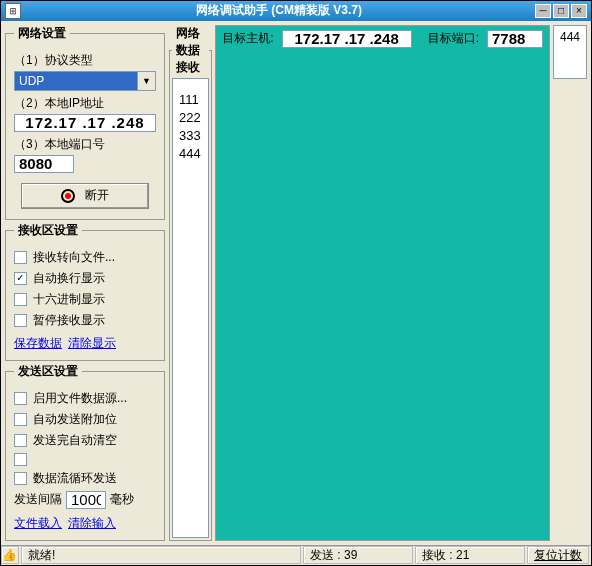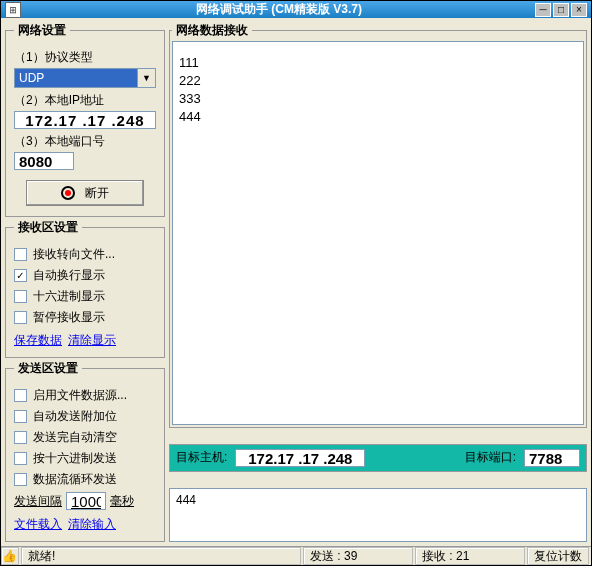--- a/index.html
+++ b/index.html
@@ -4,49 +4,49 @@
 <style>
 * { box-sizing: border-box; margin: 0; padding: 0; }
 body { font-family: "SimSun", "宋体", sans-serif; font-size: 12px; background: #fff; }
 .window { width: 592px; height: 566px; border: 1px solid #000; display: flex; flex-direction: column; background: #ece9d8; }
 .titlebar { height: 22px; background: linear-gradient(#4aa7e8, #1b7fc5); display: flex; align-items: center; padding: 0 4px; color: #fff; }
 .titlebar .sysicon { width: 16px; height: 16px; background: #fff; border: 1px solid #666; margin-right: 4px; font-size: 9px; display:flex; align-items:center; justify-content:center; color:#333;}
 .titlebar .title { flex: 1; text-align: center; font-weight: bold; }
 .titlebar .wbtn { width: 16px; height: 14px; border: 1px solid #fff; background: #c0c0c0; color: #000; font-size: 10px; display: flex; align-items: center; justify-content: center; margin-left: 2px; cursor: default; }
 .content { flex: 1; display: flex; padding: 4px; gap: 4px; }
 .leftcol { width: 160px; display: flex; flex-direction: column; gap: 2px; }
-.rightcol { flex: 1; display: flex; flex-direction: column; gap: 16px; }
+.rightcol { flex: 1; display: flex; flex-direction: row; gap: 3px; }
 fieldset { border: 1px solid #999; padding: 6px 8px 8px 8px; }
 legend { padding: 0 4px; font-weight: bold; }
 .lbl { margin: 4px 0 2px 0; display: block; }
 .select { width: 100%; height: 20px; background: #316ac5; color: #fff; border: 1px solid #7f9db9; display: flex; align-items: center; padding: 0 4px; position: relative; }
 .select .arrow { position: absolute; right: 0; top: 0; width: 18px; height: 100%; background: #ece9d8; border-left: 1px solid #7f9db9; display:flex; align-items:center; justify-content:center; color:#000; font-size:9px;}
 input[type=text] { border: 1px solid #7f9db9; height: 18px; padding: 0 4px; font-family: inherit; font-size: 15px; background: #fff; }
 .ipinput { width: 100%; font-weight: bold; text-align: center; letter-spacing: 1px; }
 .portinput { width: 60px; font-weight: bold; }
-.disconnect-btn { width: 118px; height: 26px; margin: 10px auto 2px auto; display: flex; align-items: center; justify-content: center; gap: 10px; border: 1px solid #888; background: #ece9d8; box-shadow: inset -1px -1px #999, inset 1px 1px #fff; }
+.disconnect-btn { width: 128px; height: 26px; margin: 10px auto 2px auto; display: flex; align-items: center; justify-content: center; gap: 10px; border: 1px solid #888; background: #ece9d8; box-shadow: inset -1px -1px #999, inset 1px 1px #fff; }
 .redcircle { width: 14px; height: 14px; border: 2px solid #000; border-radius: 50%; display:flex; align-items:center; justify-content:center; }
 .redcircle::after { content:''; width:6px; height:6px; background:#f00; border-radius:50%; }
 .checkrow { display: flex; align-items: center; gap: 6px; margin: 4px 0; white-space: nowrap; }
 .checkbox { width: 13px; height: 13px; border: 1px solid #7f9db9; background: #fff; display:flex; align-items:center; justify-content:center; font-size:10px; line-height:1;}
 .linkrow { display: flex; gap: 6px; margin-top: 6px; }
 .link { color: #0000ee; text-decoration: underline; cursor: default; }
-.intervalrow { display:flex; align-items:center; gap:4px; margin-top:4px;text-decoration:underline; }
+.intervalrow { display:flex; align-items:center; gap:4px; margin-top:4px; }
 .receivearea { flex: 1; border: 1px solid #7f9db9; background: #fff; padding: 12px 6px; line-height: 18px; font-size: 13px; overflow: hidden; }
 .targetrow { display: flex; align-items: flex-start; gap: 8px; border: 1px solid #999; padding: 4px 6px; background:#14b8a6; }
 .targetrow .ipinput2 { width: 130px; font-weight: bold; text-align:center; }
 .targetrow .portinput2 { width: 56px; font-weight: bold; }
 .sendrow { display: flex; gap: 4px; height: 54px; }
 .sendtext { flex: 1; border: 1px solid #7f9db9; background: #fff; padding: 4px 6px; }
 .sendbtn { width: 70px; border: 1px solid #888; background: #ece9d8; display:flex; align-items:center; justify-content:center; box-shadow: inset -1px -1px #999, inset 1px 1px #fff; }
 .statusbar { height: 22px; border-top: 1px solid #999; display: flex; align-items: center; background:#ece9d8; }
 .statusbar .cell { border: 1px solid #bbb; height: 18px; display:flex; align-items:center; padding: 0 6px; margin-right: 2px; box-shadow: inset 1px 1px #fff; }
 .statusbar .thumb { width: 18px; justify-content:center; }
 .statusbar .ready { flex: 1; }
-.resetbtn { width: 62px; justify-content:center; cursor:default; }
+.resetbtn { width: 62px; justify-content:center; cursor:default;text-decoration:underline; }
 .fieldset-recv { display:flex; flex-direction:column; flex:1; padding:2px 2px 2px 2px; }
 .fieldset-recv legend{ padding:0 4px; }
 </style>
 </head>
 <body>
 
 <div class="window">
   <div class="titlebar">
     <div class="sysicon">⊞</div>
     <div class="title">网络调试助手  (CM精装版  V3.7)</div>
@@ -108,21 +108,20 @@
         <div class="checkrow">
             <div class="checkbox"></div>
             <span>自动发送附加位</span>
           </div>
         <div class="checkrow">
             <div class="checkbox"></div>
             <span>发送完自动清空</span>
           </div>
         <div class="checkrow">
             <div class="checkbox"></div>
-            <span>按十六进制发送</span>
           </div>
         <div class="checkrow">
             <div class="checkbox"></div>
             <span>数据流循环发送</span>
           </div>
         <div class="intervalrow">
           <span>发送间隔</span>
           <input type="text" style="width: 40px;" value="1000">
           <span>毫秒</span>
         </div>

